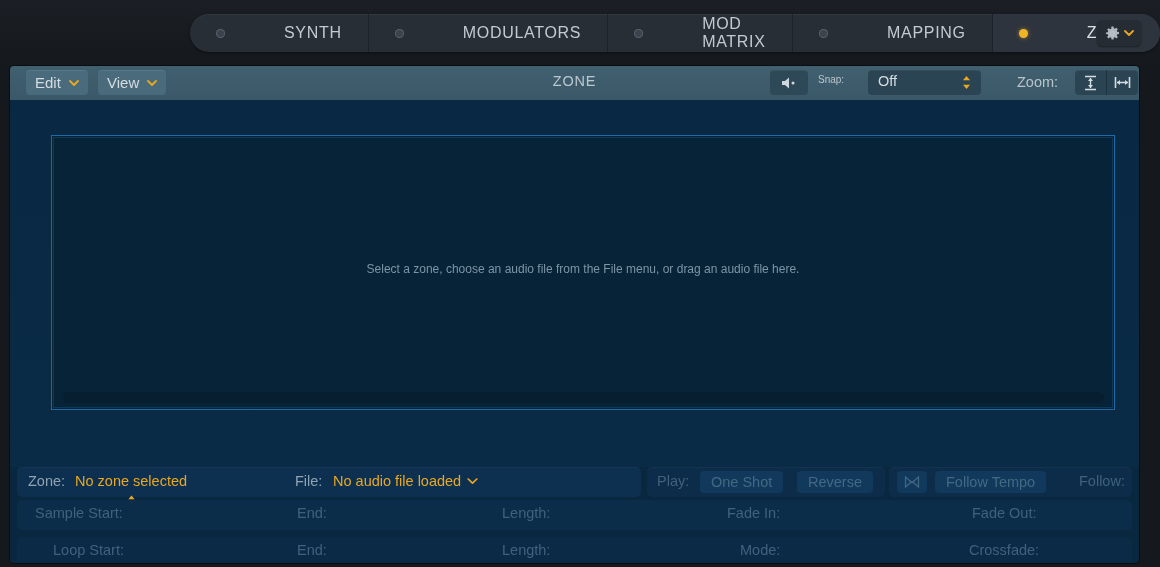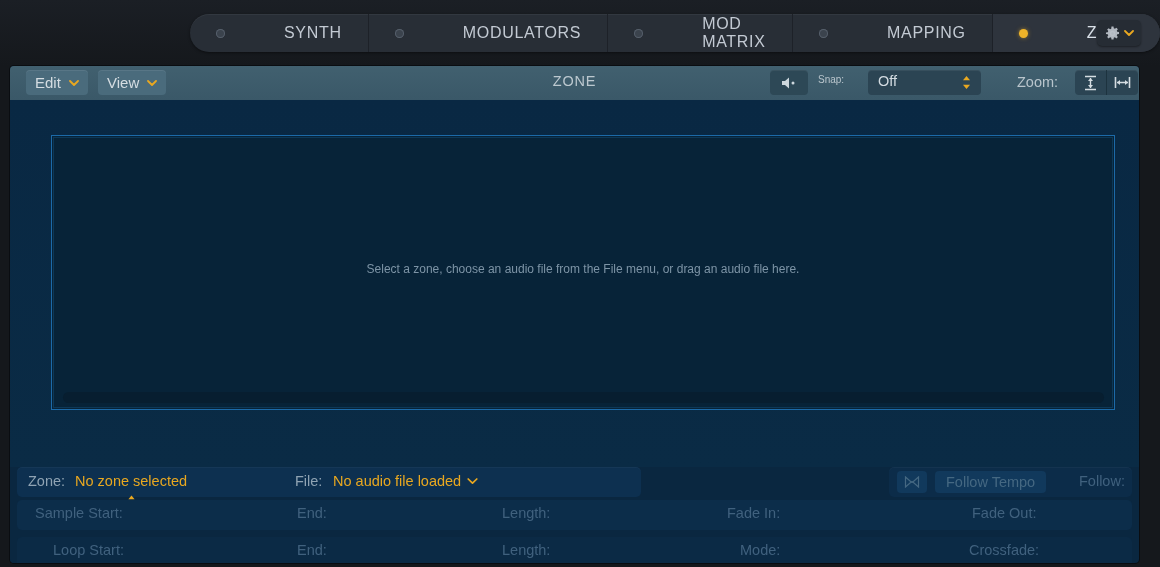--- a/index.html
+++ b/index.html
@@ -434,20 +434,25 @@
           </span>
           <span class="cell-label" style="left:278px;">File:</span>
           <span class="cell-val" style="left:316px;">
             <span>No audio file loaded</span>
             <svg width="11" height="8" viewBox="0 0 11 8">
               <path d="M1.2 2 L5.5 6.2 L9.8 2" stroke="#e9a820" stroke-width="1.7" fill="none" stroke-linecap="round" stroke-linejoin="round"></path>
             </svg>
           </span>
         </div>
 
+        <div class="grp dim" style="left:630px; width:238px;">
+          <span class="cell-label faint" style="left:10px;">Play:</span>
+          <span class="pill" style="left:53px;">One Shot</span>
+          <span class="pill" style="left:150px;">Reverse</span>
+        </div>
 
         <div class="grp dim" style="left:872px; width:243px;">
           <span class="icon-pill" style="left:8px;">
             <svg width="16" height="12" viewBox="0 0 16 12">
               <path d="M1.5 1 L7.2 6 L1.5 11 Z" fill="none" stroke="#456882" stroke-width="1.2"></path>
               <path d="M14.5 1 L8.8 6 L14.5 11 Z" fill="none" stroke="#456882" stroke-width="1.2"></path>
               <circle cx="8" cy="6" r="1.1" fill="#456882"></circle>
             </svg>
           </span>
           <span class="pill" style="left:46px;">Follow Tempo</span>

